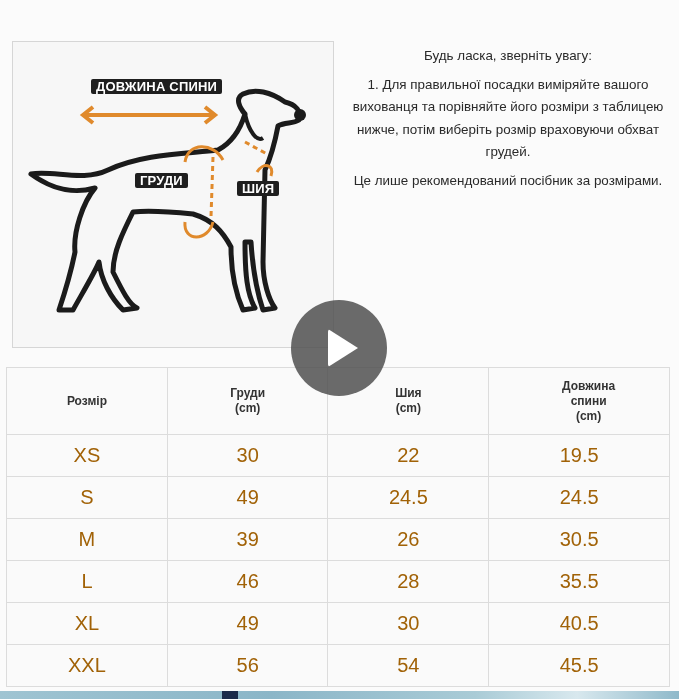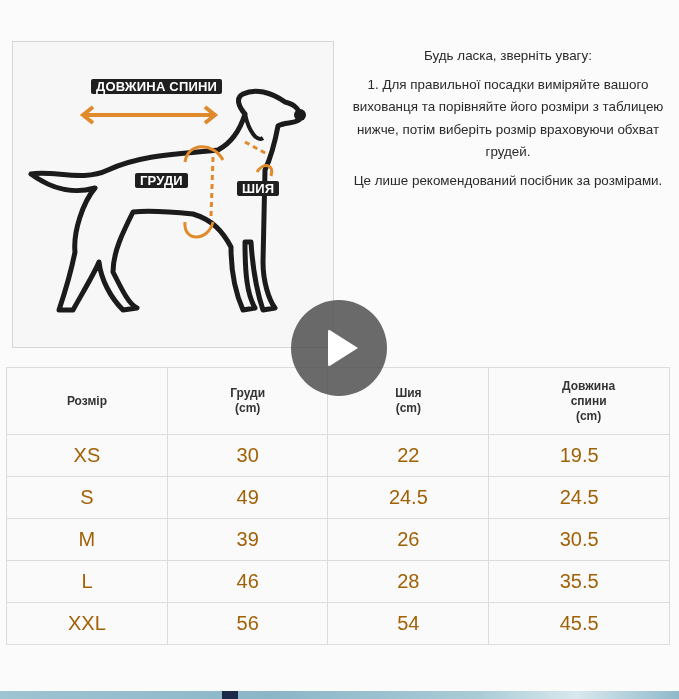--- a/index.html
+++ b/index.html
@@ -84,20 +84,26 @@
       <td>26</td>
       <td>30.5</td>
     </tr>
     <tr>
       <td>L</td>
       <td>46</td>
       <td>28</td>
       <td>35.5</td>
     </tr>
     <tr>
+      <td>XL</td>
+      <td>49</td>
+      <td>30</td>
+      <td>40.5</td>
+    </tr>
+    <tr>
       <td>XXL</td>
       <td>56</td>
       <td>54</td>
       <td>45.5</td>
     </tr>
   </tbody>
 </table>
 
 <div class="play">
   <span class="tri"></span>

